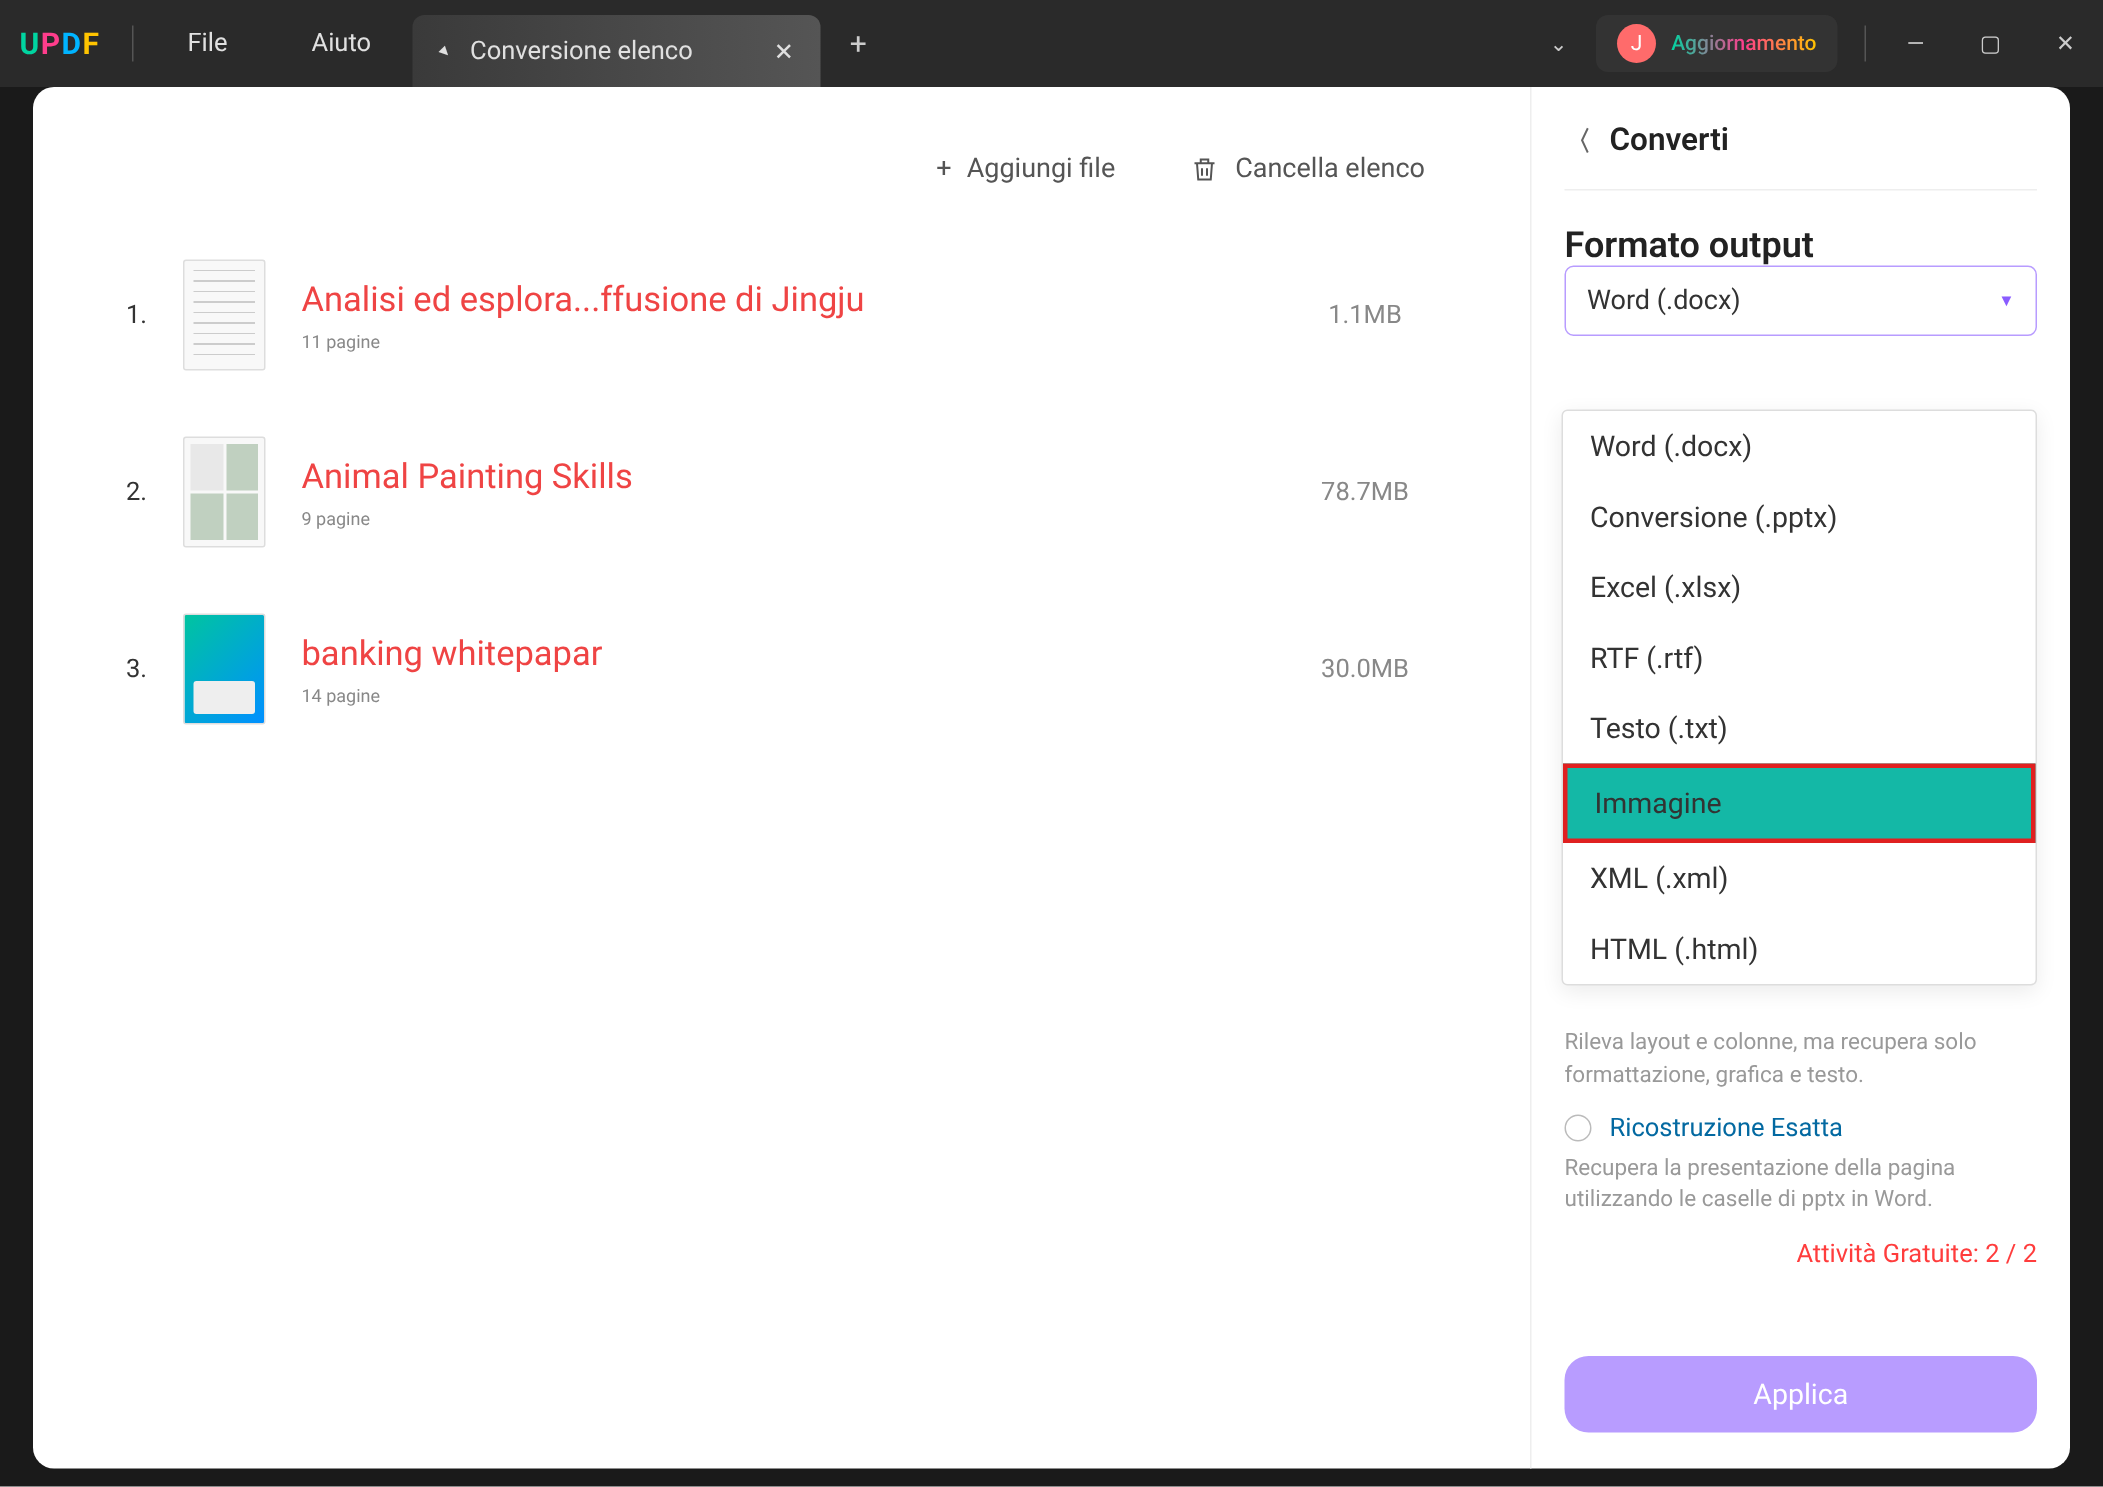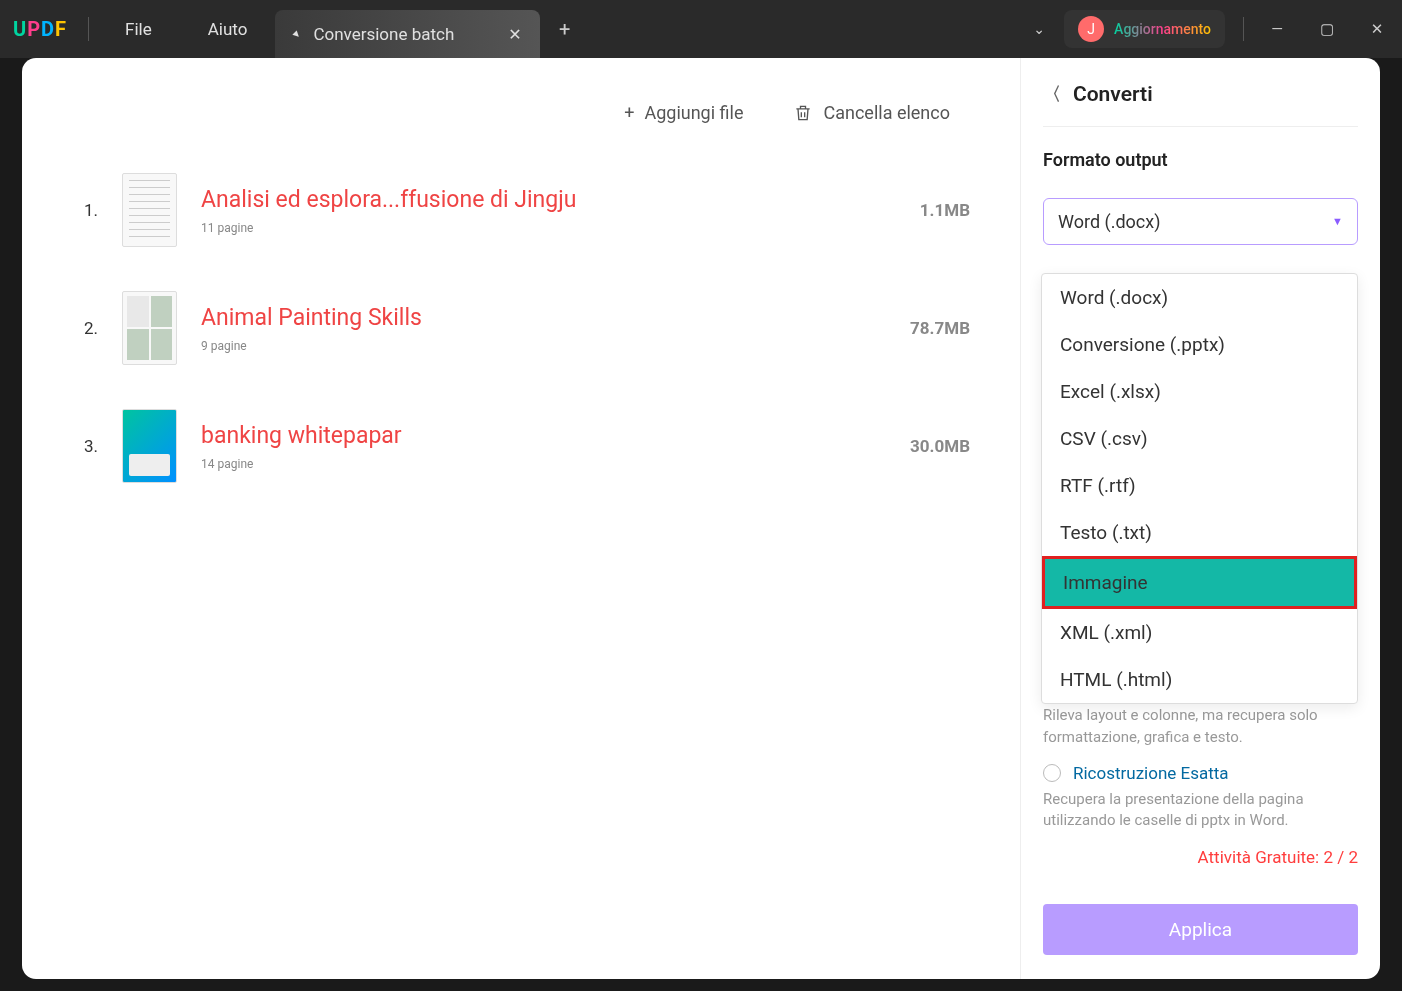--- a/index.html
+++ b/index.html
@@ -31,58 +31,58 @@
 .thumb { width:55px; height:74px; border:1px solid #ddd; border-radius:2px; background:#f8f8f8; position:relative; overflow:hidden; }
 .thumb.doc::before { content:""; position:absolute; inset:6px; background: repeating-linear-gradient(to bottom, #ccc 0 1px, transparent 1px 7px); }
 .thumb.animal { display:grid; grid-template-columns:1fr 1fr; grid-template-rows:1fr 1fr; gap:2px; padding:4px; }
 .thumb.animal div { background:#c0d0c0; }
 .thumb.animal div:first-child { background:#e8e8e8; }
 .thumb.bank { background: linear-gradient(135deg,#00c4a0,#0090ff); }
 .thumb.bank::after { content:""; position:absolute; left:6px; right:6px; bottom:6px; height:22px; background:#eee; border-radius:2px; }
 .file-meta { flex:1; }
 .file-title { font-size:23px; color:#ef4444; margin-bottom:8px; }
 .file-pages { font-size:12px; color:#888; }
-.file-size { width:120px; text-align:right; font-size:17px; color:#888;font-weight:bold; }
+.file-size { width:120px; text-align:center; font-size:17px; color:#888; }
 
 .right-panel { width:360px; border-left:1px solid #eee; padding:24px 22px; position:relative; display:flex; flex-direction:column; }
 .panel-header { display:flex; align-items:center; gap:12px; font-size:21px; font-weight:600; color:#222; padding-bottom:20px; border-bottom:1px solid #eee; }
 .back-chev { font-size:18px; color:#666; cursor:pointer; }
-.section-label { font-size:18px; font-weight:600; color:#222; margin-top:22px; margin-bottom:28px; }
+.section-label { font-size:24px; font-weight:600; color:#222; margin-top:22px; margin-bottom:0; }
 .select-box { border:1px solid #b89cff; border-radius:6px; padding:12px 14px; font-size:18px; color:#333; display:flex; justify-content:space-between; align-items:center; cursor:pointer; }
 .select-box .caret { color:#8a5cff; font-size:11px; }
 
 .dropdown { position:absolute; top:215px; left:20px; right:22px; background:#fff; border:1px solid #ddd; border-radius:4px; box-shadow:0 4px 14px rgba(0,0,0,0.08); z-index:5; }
 .opt { padding:12px 18px; font-size:19px; color:#333; cursor:pointer; }
 .opt.highlight { border:3px solid #e02020; background:#14b8a6; }
 
 .below-dropdown { margin-top: 460px; }
 .desc { font-size:15px; color:#999; line-height:1.45; margin-bottom:14px; }
 .radio-row { display:flex; align-items:center; gap:12px; font-size:17px; color:#0369a1; margin:8px 0 6px;text-align:center; }
 .radio { width:18px; height:18px; border:1.5px solid #bbb; border-radius:50%; }
 .free-tasks { text-align:right; color:#ff3d3d; font-size:17px; margin-top:15px; }
-.apply-btn { margin-top:auto; background:#b89cff; color:#fff; text-align:center; padding:14px; border-radius:4px; font-size:19px; cursor:pointer; }
+.apply-btn { margin-top:auto; background:#b89cff; color:#fff; text-align:center; padding:14px; border-radius:16px; font-size:19px; cursor:pointer; }
 
 svg.ic { width:20px; height:20px; stroke:#555; stroke-width:1.6; fill:none; }
 </style>
 </head>
 <body>
 
 <div class="titlebar">
   <div class="logo">
     <span class="u">U</span>
       <span class="p">P</span>
       <span class="d">D</span>
       <span class="f">F</span>
   </div>
   <div class="divider-v"></div>
   <div class="menu-item">File</div>
   <div class="menu-item">Aiuto</div>
   <div class="tab">
     <span class="pin">▾</span>
-    <span>Conversione batch</span>
+    <span>Conversione elenco</span>
     <span class="close">✕</span>
   </div>
   <div class="plus-tab">+</div>
   <div class="spacer"></div>
   <div class="chev-area">⌄</div>
   <div class="update-pill">
     <div class="avatar">J</div>
     <span class="update-text">Aggiornamento</span>
   </div>
   <div class="divider-v"></div>
@@ -151,21 +151,20 @@
     <div class="section-label">Formato output</div>
     <div class="select-box">
       <span>Word (.docx)</span>
       <span class="caret">▼</span>
     </div>
 
     <div class="dropdown" id="format-dropdown">
         <div class="opt">Word (.docx)</div>
         <div class="opt">Conversione (.pptx)</div>
         <div class="opt">Excel (.xlsx)</div>
-        <div class="opt">CSV (.csv)</div>
         <div class="opt">RTF (.rtf)</div>
         <div class="opt">Testo (.txt)</div>
         <div class="opt highlight">Immagine</div>
         <div class="opt">XML (.xml)</div>
         <div class="opt">HTML (.html)</div>
       </div>
 
     <div class="below-dropdown">
       <div class="desc">Rileva layout e colonne, ma recupera solo formattazione, grafica e testo.</div>
       <div class="radio-row">

